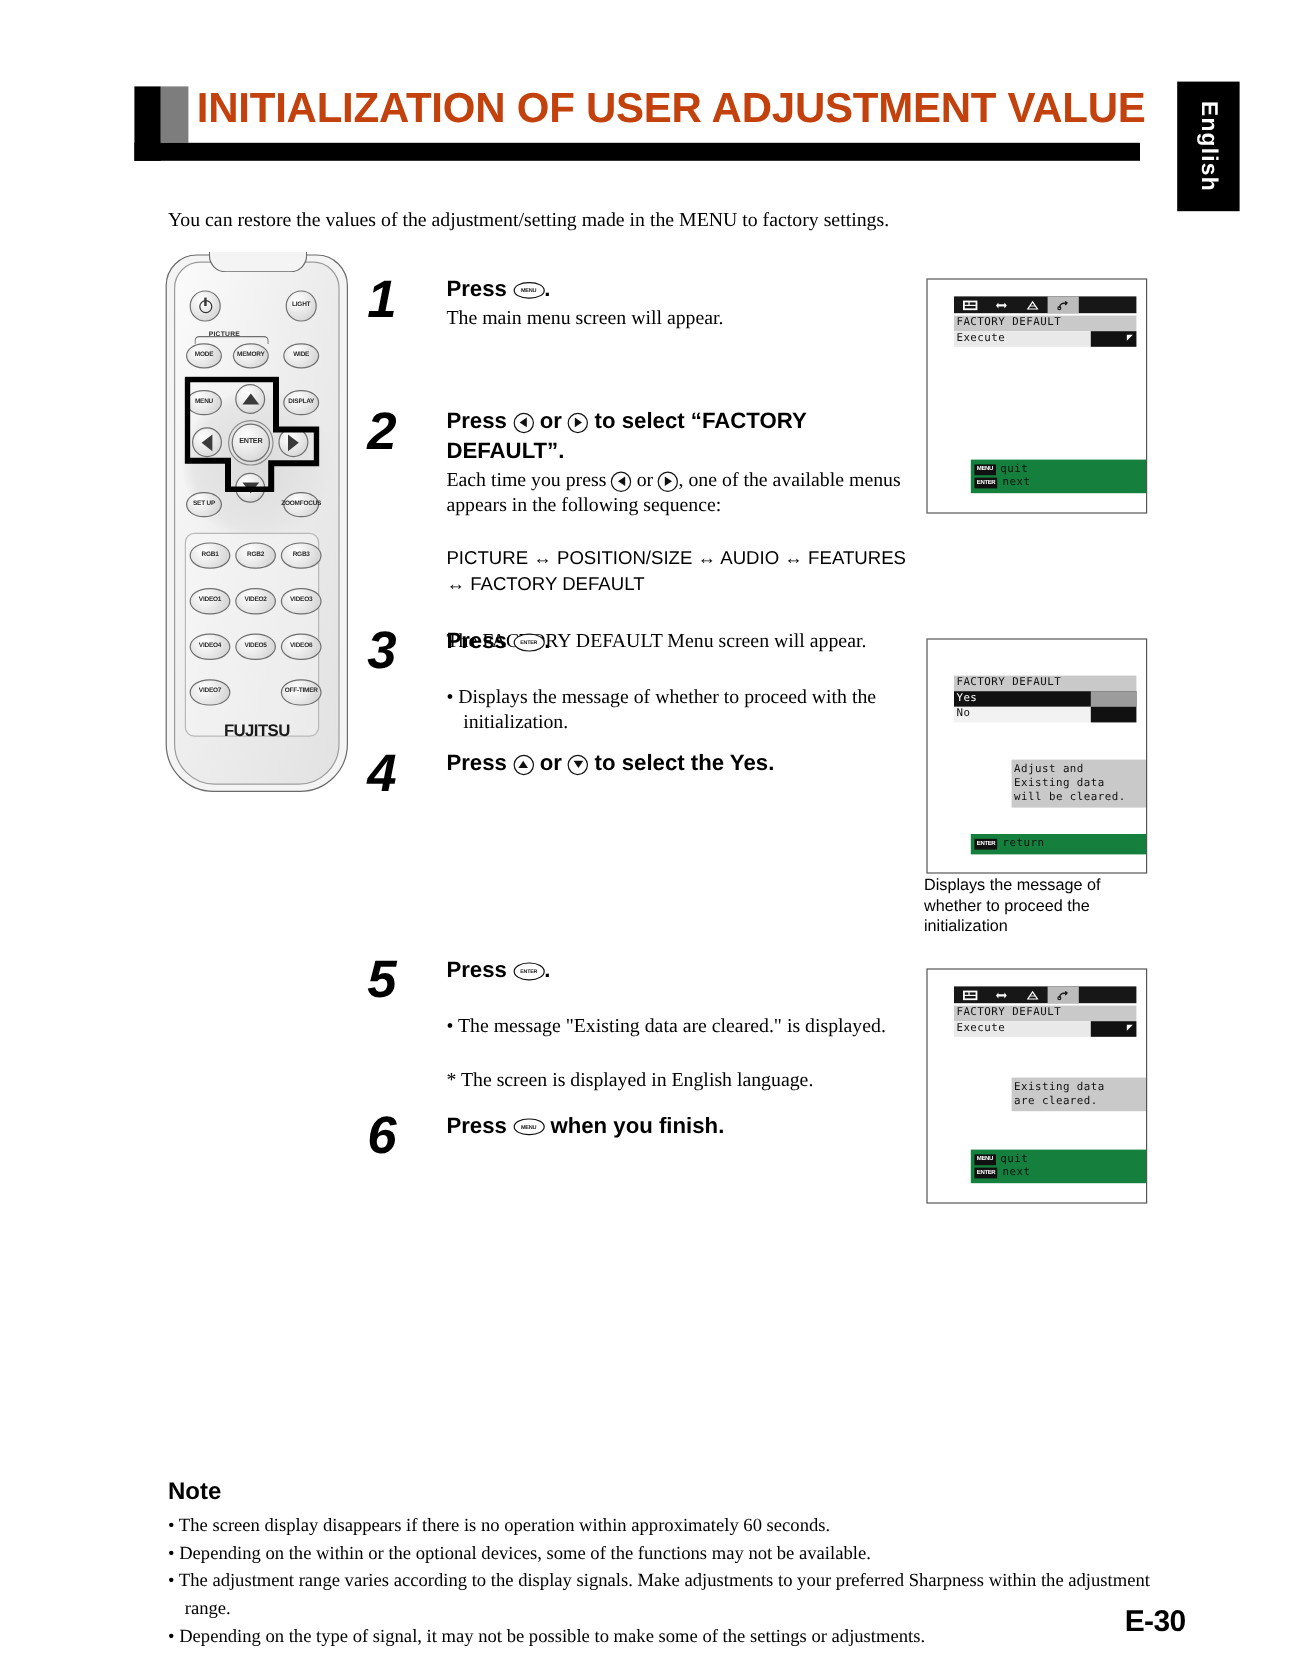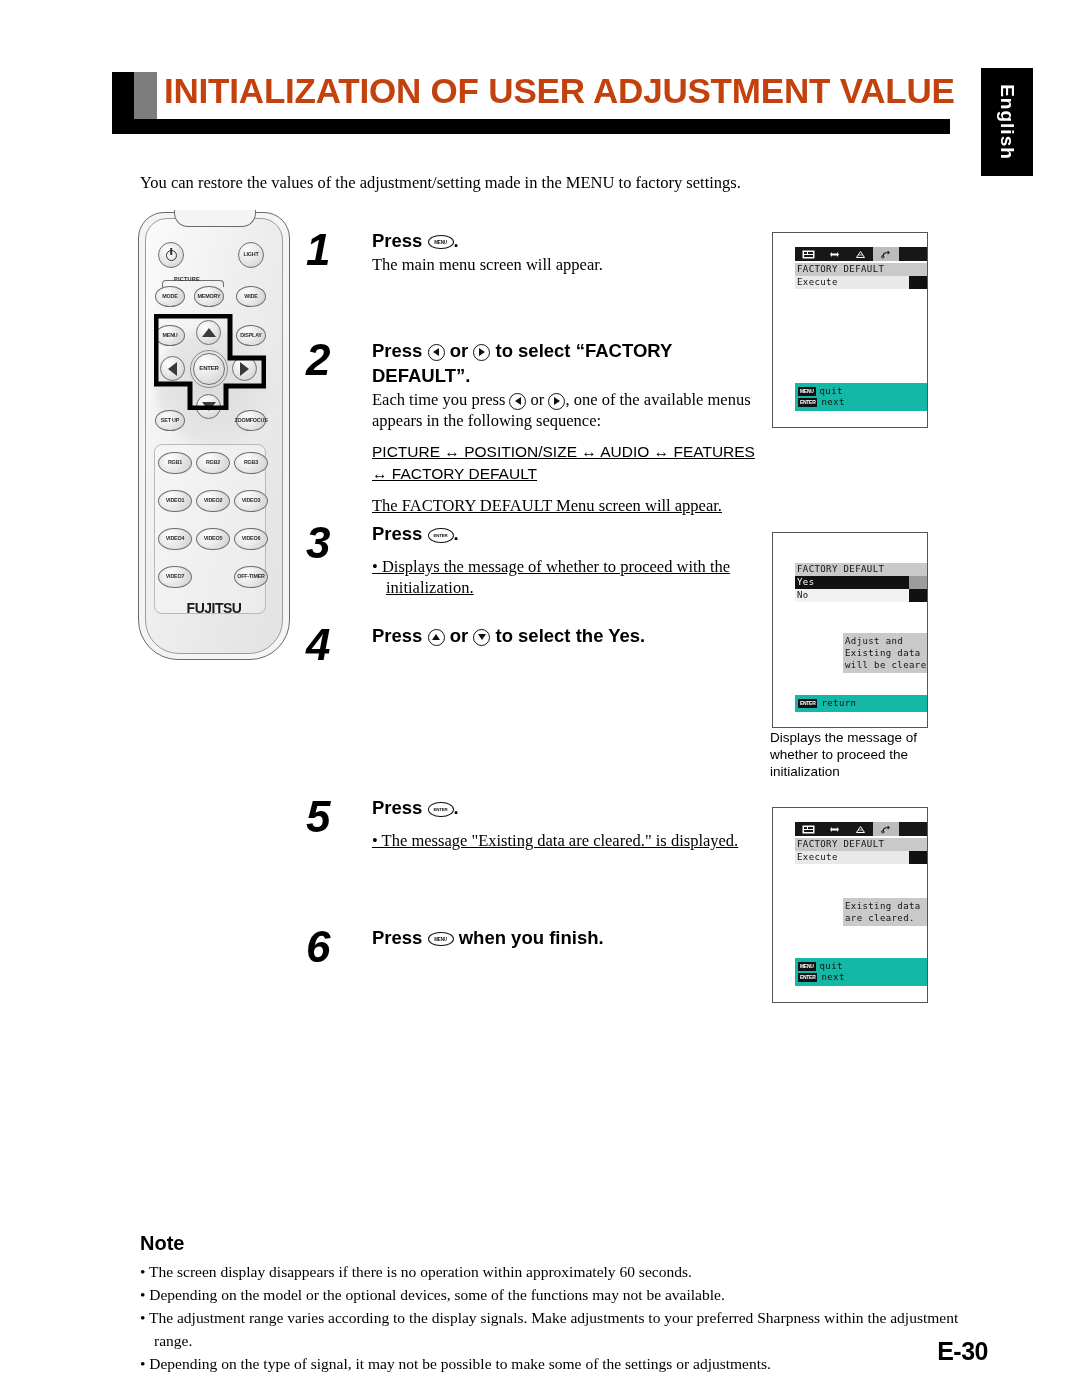--- a/index.html
+++ b/index.html
@@ -272,21 +272,21 @@
     font-size: 15.5px;
     line-height: 22px;
   }
   .bullet-line {
     font-size: 16.5px;
     line-height: 21px;
     padding-left: 14px;
     text-indent: -14px;
     margin-top: 4px;
   }
-  .gap8 { margin-top: 10px; text-decoration: underline; }
+  .gap8 { margin-top: 24px; }
 
   
   .key {
     display: inline-block;
     vertical-align: middle;
     border: 1.2px solid #111;
     border-radius: 50%;
     box-sizing: border-box;
     background: #fff;
     position: relative;
@@ -324,21 +324,21 @@
     display: block;
   }
   .kd-left i  { border-top: 4.5px solid transparent; border-bottom: 4.5px solid transparent; border-right: 6px solid #111; }
   .kd-right i { border-top: 4.5px solid transparent; border-bottom: 4.5px solid transparent; border-left: 6px solid #111; }
   .kd-up i    { border-left: 4.5px solid transparent; border-right: 4.5px solid transparent; border-bottom: 6px solid #111; }
   .kd-down i  { border-left: 4.5px solid transparent; border-right: 4.5px solid transparent; border-top: 6px solid #111; }
 
   
   .osd {
     position: absolute;
-    width: 156px;
+    width: 184px;
     height: 196px;
     border: 1.2px solid #555;
     background: #fff;
     box-sizing: border-box;
     font-family: "DejaVu Sans Mono", monospace;
     overflow: hidden;
     padding-left: 28px;
   }
   .osd-inner {
     position: absolute;
@@ -414,23 +414,23 @@
     line-height: 12px;
     padding: 2px 2px;
     box-sizing: border-box;
     color: #111;
     letter-spacing: 0.4px;
     white-space: pre-line;
     margin-left: 48px;
   }
   .osd-footer {
     position: absolute;
-    left: 16px;
+    left: 30px;
     width: 152px;
-    background: #14b8a6;
+    background: #15803d;
     padding: 3px 3px;
     box-sizing: border-box;
   }
   .osd-foot-line {
     font-size: 9px;
     line-height: 11px;
     color: #111;
     display: flex;
     align-items: center;
     gap: 4px;
@@ -672,20 +672,21 @@
   </div>
 
   <div class="step" style="top:795px;">
     <div class="step-num">5</div>
     <div class="step-body">
       <div class="step-head">
         <span>Press</span>
         <span class="key key-enter"></span><span>.</span>
       </div>
       <div class="bullet-line gap8">• The message "Existing data are cleared." is displayed.</div>
+      <div class="bullet-line gap8">* The screen is displayed in English language.</div>
     </div>
   </div>
 
   <div class="step" style="top:925px;">
     <div class="step-num">6</div>
     <div class="step-body">
       <div class="step-head">
         <span>Press</span>
         <span class="key key-menu"></span>
         <span>when you finish.</span>
@@ -815,20 +816,20 @@
           <span class="osd-badge">ENTER</span>
           <span>next</span>
         </div>
       </div>
     </div>
   </div>
 
   <div class="note">
     <div class="note-title">Note</div>
     <div class="note-item">• The screen display disappears if there is no operation within approximately 60 seconds.</div>
-    <div class="note-item">• Depending on the model or the optional devices, some of the functions may not be available.</div>
+    <div class="note-item">• Depending on the within or the optional devices, some of the functions may not be available.</div>
     <div class="note-item">• The adjustment range varies according to the display signals. Make adjustments to your preferred Sharpness within the adjustment range.</div>
     <div class="note-item">• Depending on the type of signal, it may not be possible to make some of the settings or adjustments.</div>
   </div>
 
   <div class="page-num">E-30</div>
 
 </div>
 
 </body></html>

